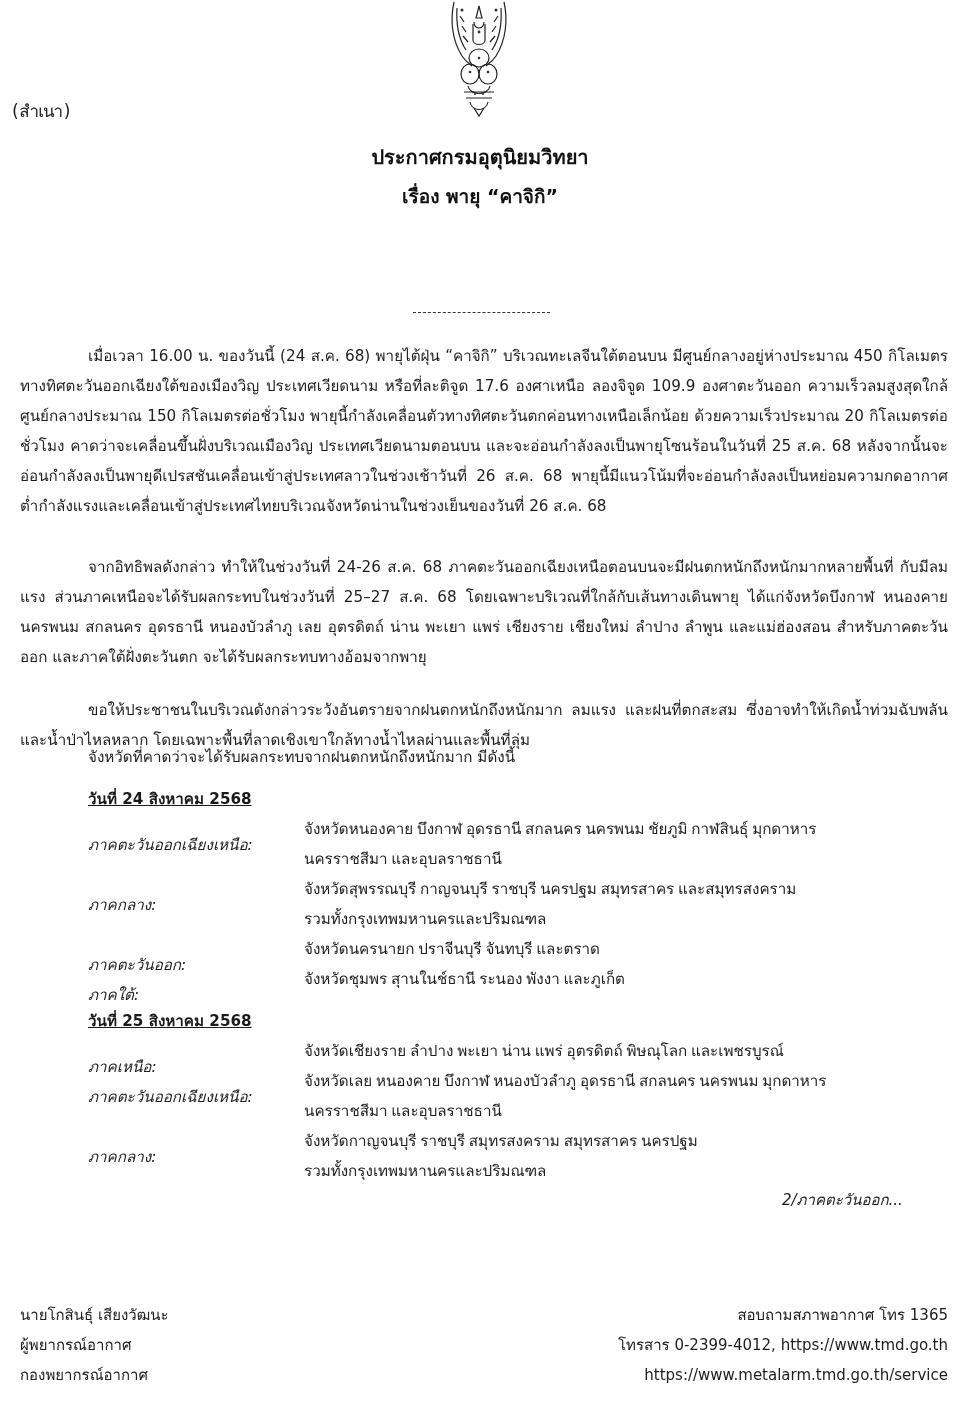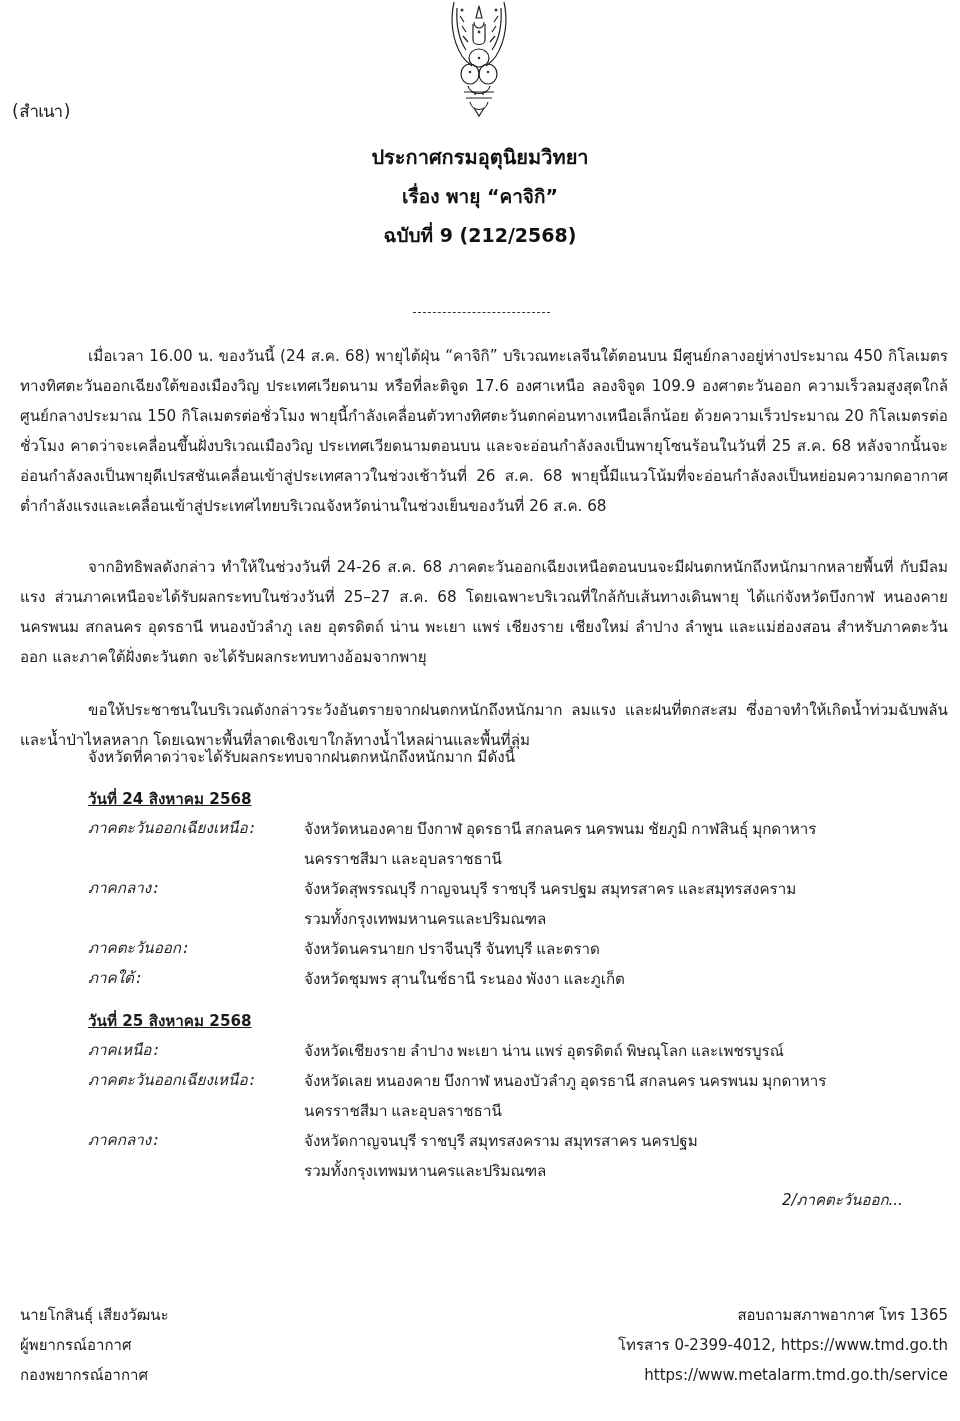--- a/index.html
+++ b/index.html
@@ -91,24 +91,23 @@
       position: absolute;
       left: 88px;
       width: 860px;
       font-size: 15.2px;
       line-height: 30px;
       color: #1d1d1d;
     }
     .region-label {
       position: absolute;
       left: 0;
-      top: 0;
+      top: 16px;
       font-style: italic;
       width: 200px;
-      font-family: Liberation Mono, monospace;
     }
     .region-text {
       position: absolute;
       left: 216px;
       top: 0;
       width: 660px;
       font-family: Liberation Serif, serif;
     }
     .region-text div { height: 30px; }
     .continue-note {
@@ -177,21 +176,20 @@
       <circle cx="27" cy="94" r="1"></circle>
         <circle cx="35" cy="94" r="1"></circle>
     </g>
   </svg>
 
   <div class="copy-label">(สำเนา)</div>
 
   <div class="heading-block">
     <div class="h1">ประกาศกรมอุตุนิยมวิทยา</div>
     <div>เรื่อง พายุ “คาจิกิ”</div>
-    <div>ฉบับที่ 9 (212/2568)</div>
   </div>
   <div class="divider"></div>
 
   <div class="body-text p1">
     <p>เมื่อเวลา 16.00 น. ของวันนี้ (24 ส.ค. 68) พายุไต้ฝุ่น “คาจิกิ” บริเวณทะเลจีนใต้ตอนบน มีศูนย์กลางอยู่ห่างประมาณ 450 กิโลเมตร ทางทิศตะวันออกเฉียงใต้ของเมืองวิญ ประเทศเวียดนาม หรือที่ละติจูด 17.6 องศาเหนือ ลองจิจูด 109.9 องศาตะวันออก ความเร็วลมสูงสุดใกล้ศูนย์กลางประมาณ 150 กิโลเมตรต่อชั่วโมง พายุนี้กำลังเคลื่อนตัวทางทิศตะวันตกค่อนทางเหนือเล็กน้อย ด้วยความเร็วประมาณ 20 กิโลเมตรต่อชั่วโมง คาดว่าจะเคลื่อนขึ้นฝั่งบริเวณเมืองวิญ ประเทศเวียดนามตอนบน และจะอ่อนกำลังลงเป็นพายุโซนร้อนในวันที่ 25 ส.ค. 68 หลังจากนั้นจะอ่อนกำลังลงเป็นพายุดีเปรสชันเคลื่อนเข้าสู่ประเทศลาวในช่วงเช้าวันที่ 26 ส.ค. 68 พายุนี้มีแนวโน้มที่จะอ่อนกำลังลงเป็นหย่อมความกดอากาศต่ำกำลังแรงและเคลื่อนเข้าสู่ประเทศไทยบริเวณจังหวัดน่านในช่วงเย็นของวันที่ 26 ส.ค. 68</p>
   </div>
   <div class="body-text p2">
     <p>จากอิทธิพลดังกล่าว ทำให้ในช่วงวันที่ 24-26 ส.ค. 68 ภาคตะวันออกเฉียงเหนือตอนบนจะมีฝนตกหนักถึงหนักมากหลายพื้นที่ กับมีลมแรง ส่วนภาคเหนือจะได้รับผลกระทบในช่วงวันที่ 25–27 ส.ค. 68 โดยเฉพาะบริเวณที่ใกล้กับเส้นทางเดินพายุ ได้แก่จังหวัดบึงกาฬ หนองคาย นครพนม สกลนคร อุดรธานี หนองบัวลำภู เลย อุตรดิตถ์ น่าน พะเยา แพร่ เชียงราย เชียงใหม่ ลำปาง ลำพูน และแม่ฮ่องสอน สำหรับภาคตะวันออก และภาคใต้ฝั่งตะวันตก จะได้รับผลกระทบทางอ้อมจากพายุ</p>
   </div>
   <div class="body-text p3">

